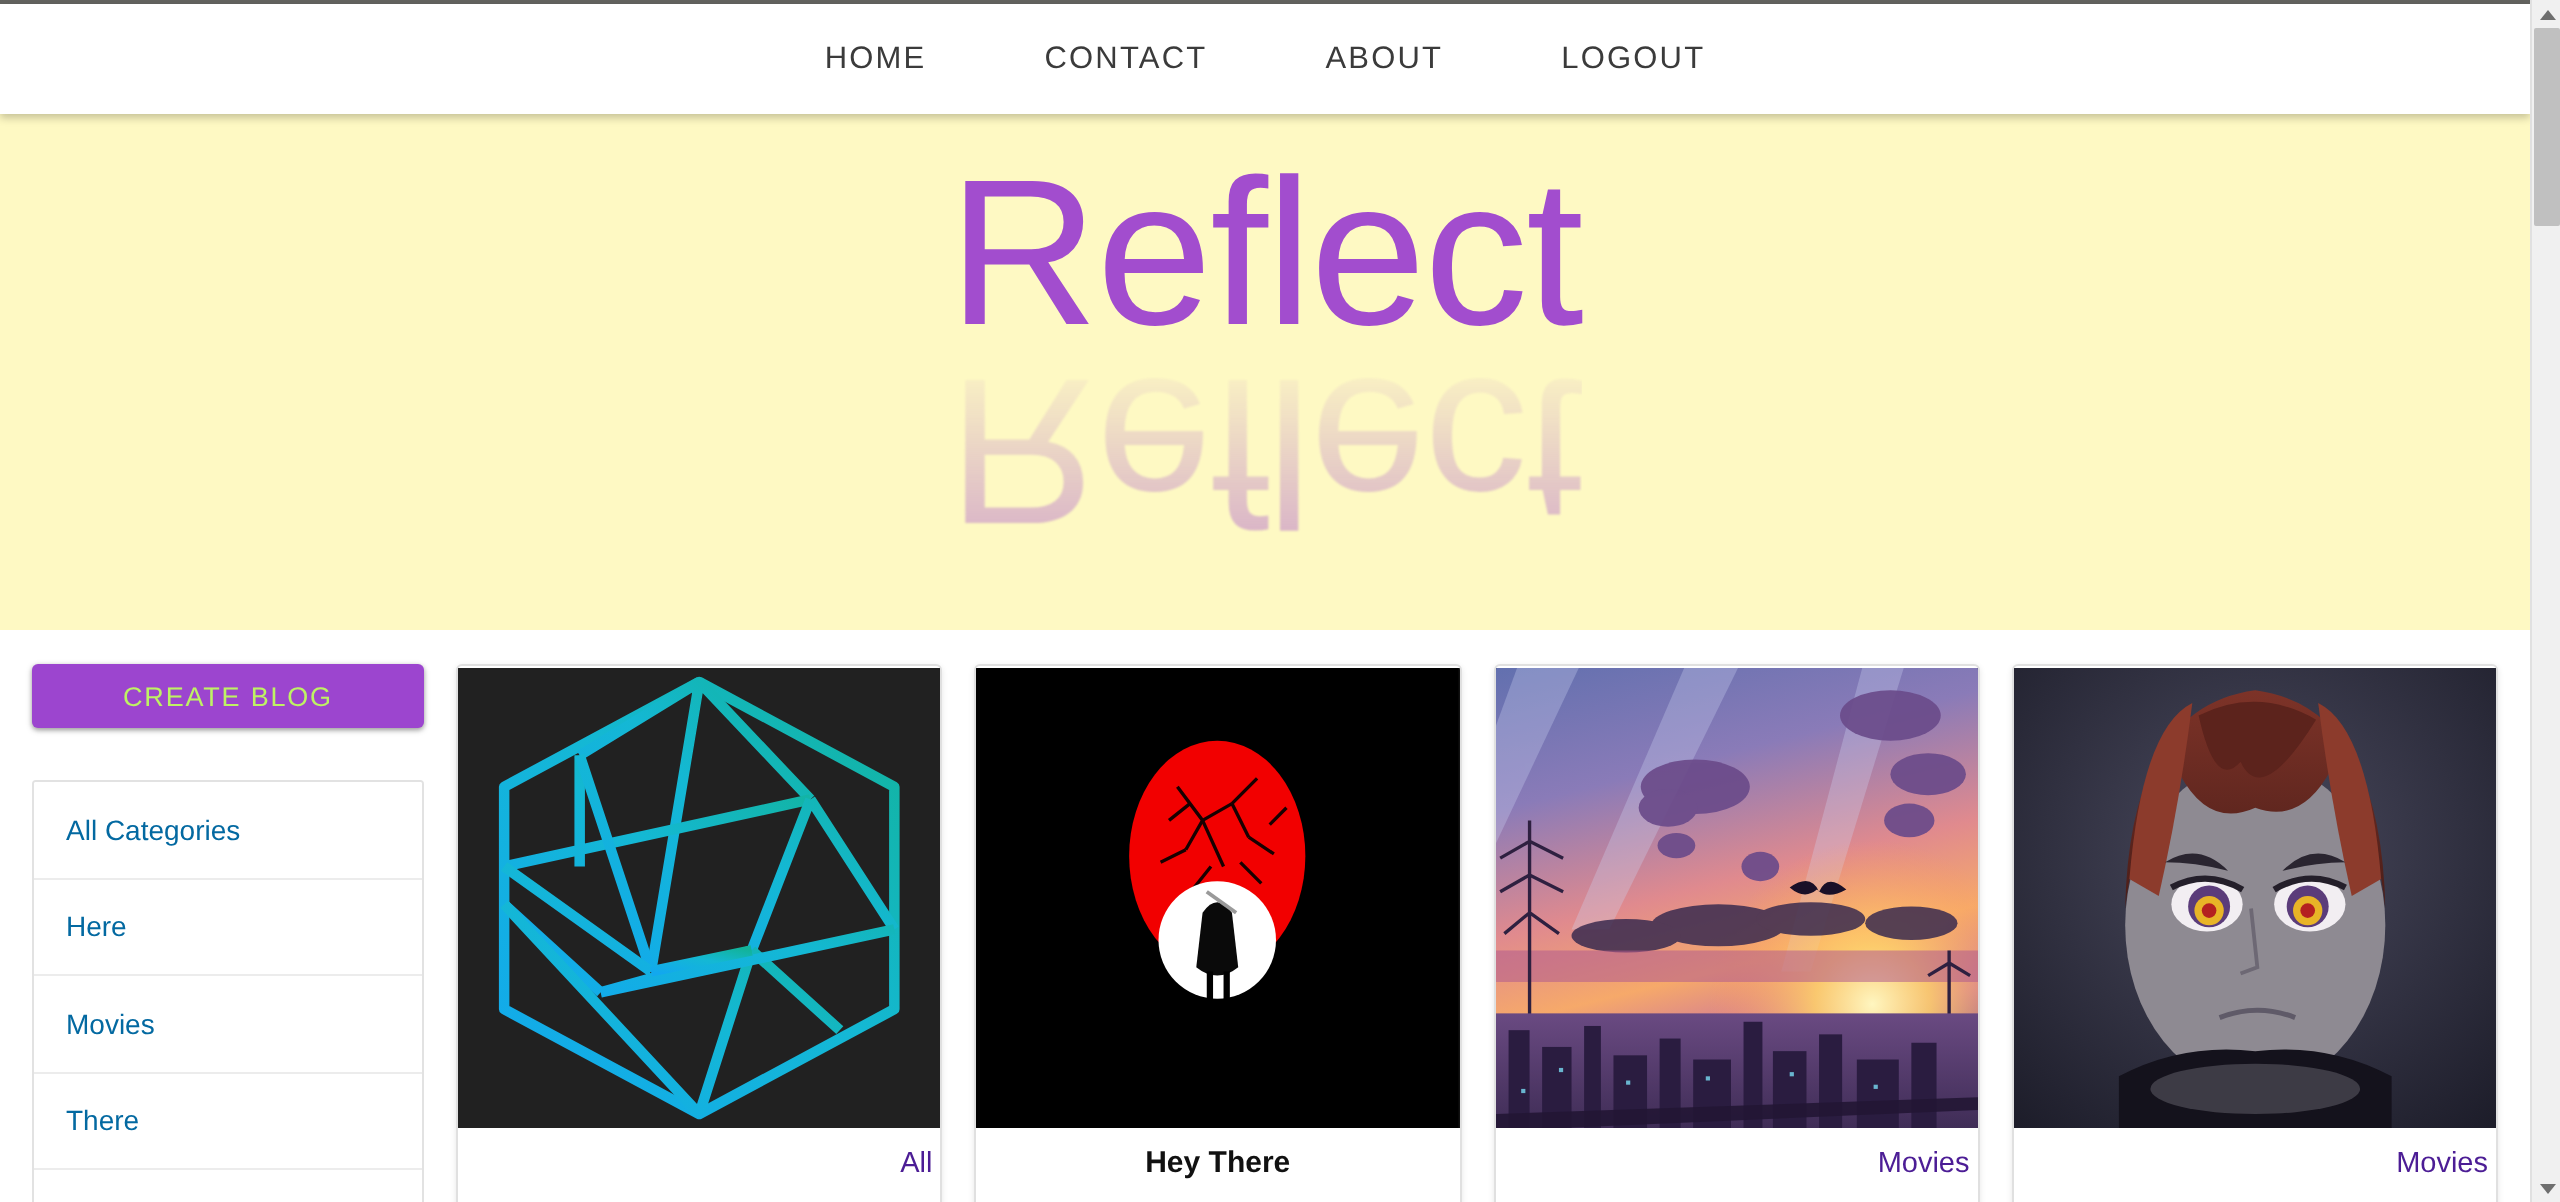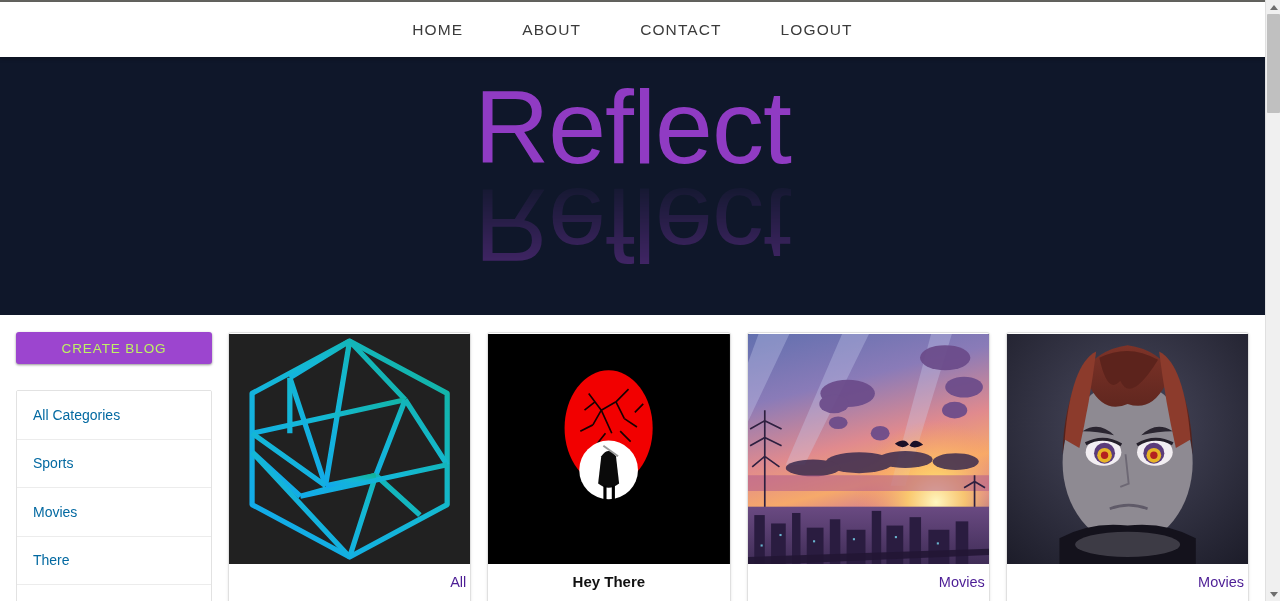--- a/index.html
+++ b/index.html
@@ -55,21 +55,21 @@
   }
   .nav-item:nth-child(1) { margin-right: 19px; }
   .nav-item:nth-child(2) { margin-right: 19px; }
   .nav-item:nth-child(3) { margin-right: 19px; }
 
   
   .hero {
     position: absolute;
     top: 57px; left: 0;
     width: 1265px; height: 258px;
-    background: #0f172a;
+    background: #fef9c3;
     overflow: hidden;
   }
   .hero-inner {
     position: absolute;
     left: 0; right: 0;
     top: 18px;
     display: flex;
     flex-direction: column;
     align-items: center;
   }
@@ -229,43 +229,43 @@
 <body>
 
 <div id="viewport">
   <div id="page">
 
     <div class="topline"></div>
 
     <nav class="navbar">
       <div class="nav-list">
         <a class="nav-item">HOME</a>
+        <a class="nav-item">CONTACT</a>
         <a class="nav-item">ABOUT</a>
-        <a class="nav-item">CONTACT</a>
         <a class="nav-item">LOGOUT</a>
       </div>
     </nav>
 
     <header class="hero">
       <div class="hero-inner">
         <div class="hero-title">Reflect</div>
         <div class="hero-reflection">Reflect</div>
       </div>
     </header>
 
     <main class="content">
 
       <aside class="sidebar">
         <button class="create-btn">CREATE BLOG</button>
         <div class="cat-list">
           <div class="cat-item">
             <span>All Categories</span>
           </div>
           <div class="cat-item">
-            <span>Sports</span>
+            <span>Here</span>
           </div>
           <div class="cat-item">
             <span>Movies</span>
           </div>
           <div class="cat-item">
             <span>There</span>
           </div>
           <div class="cat-item">
             <span></span>
           </div>

